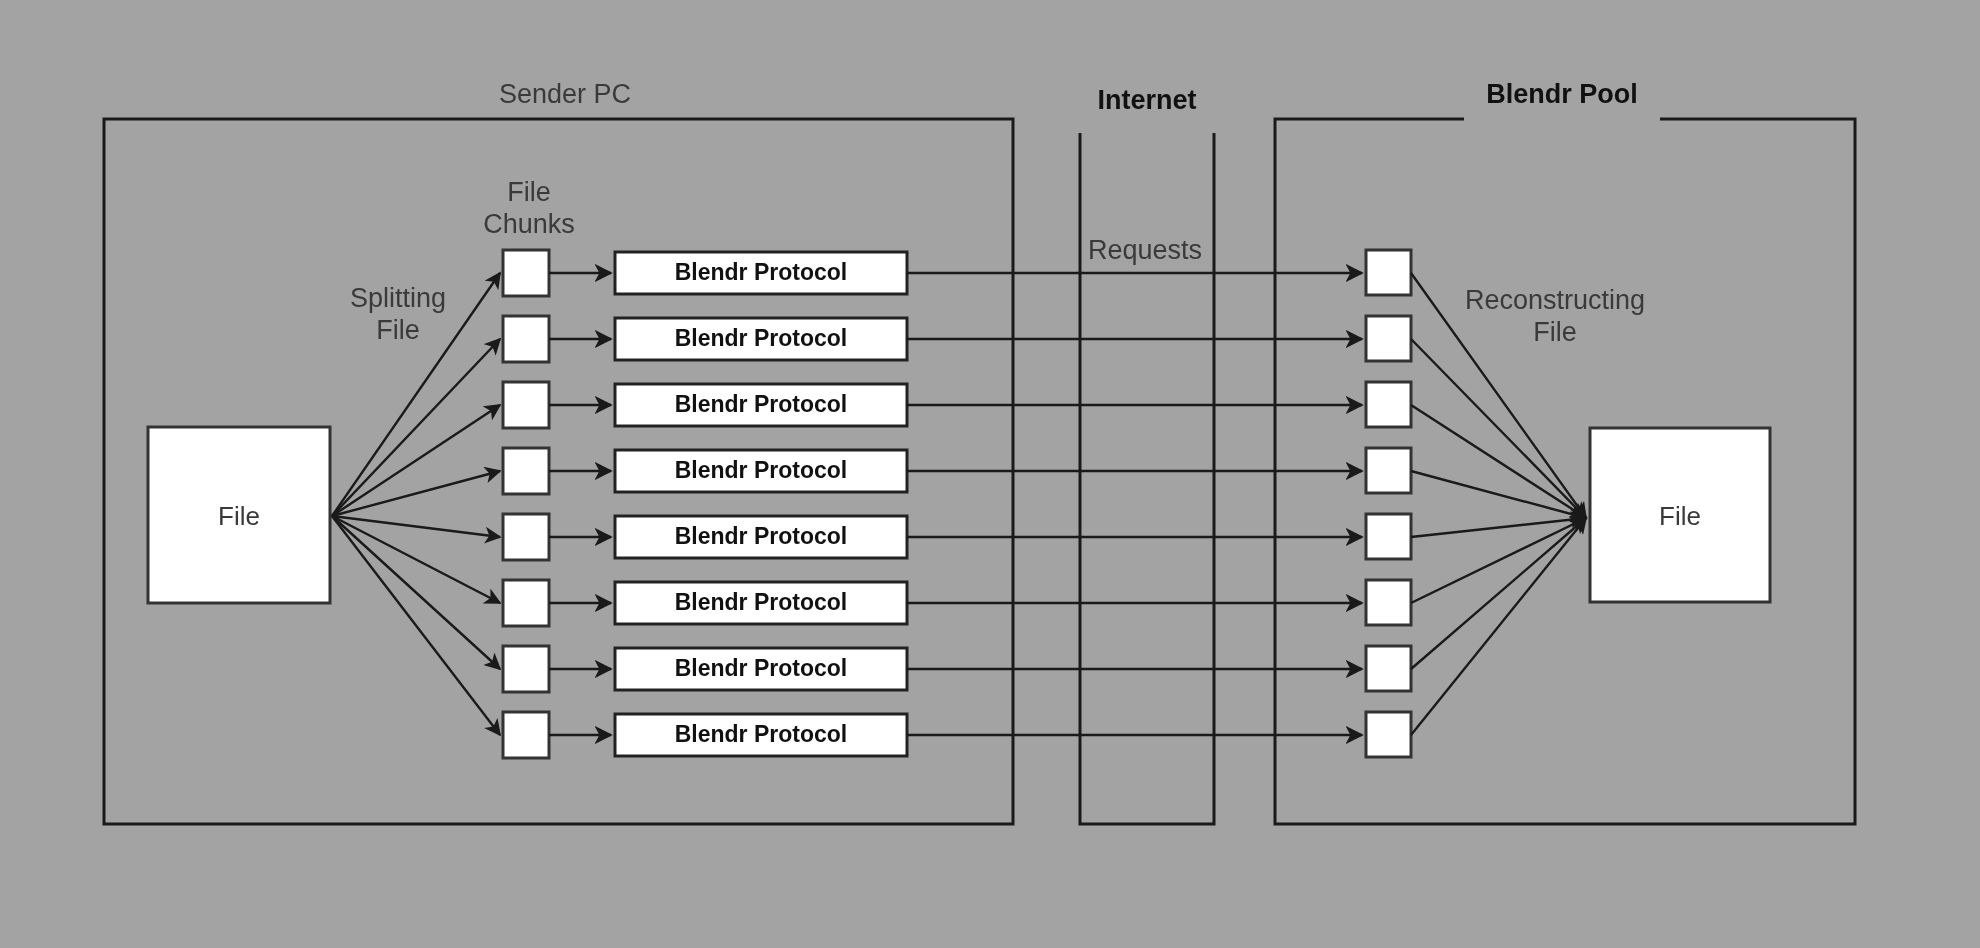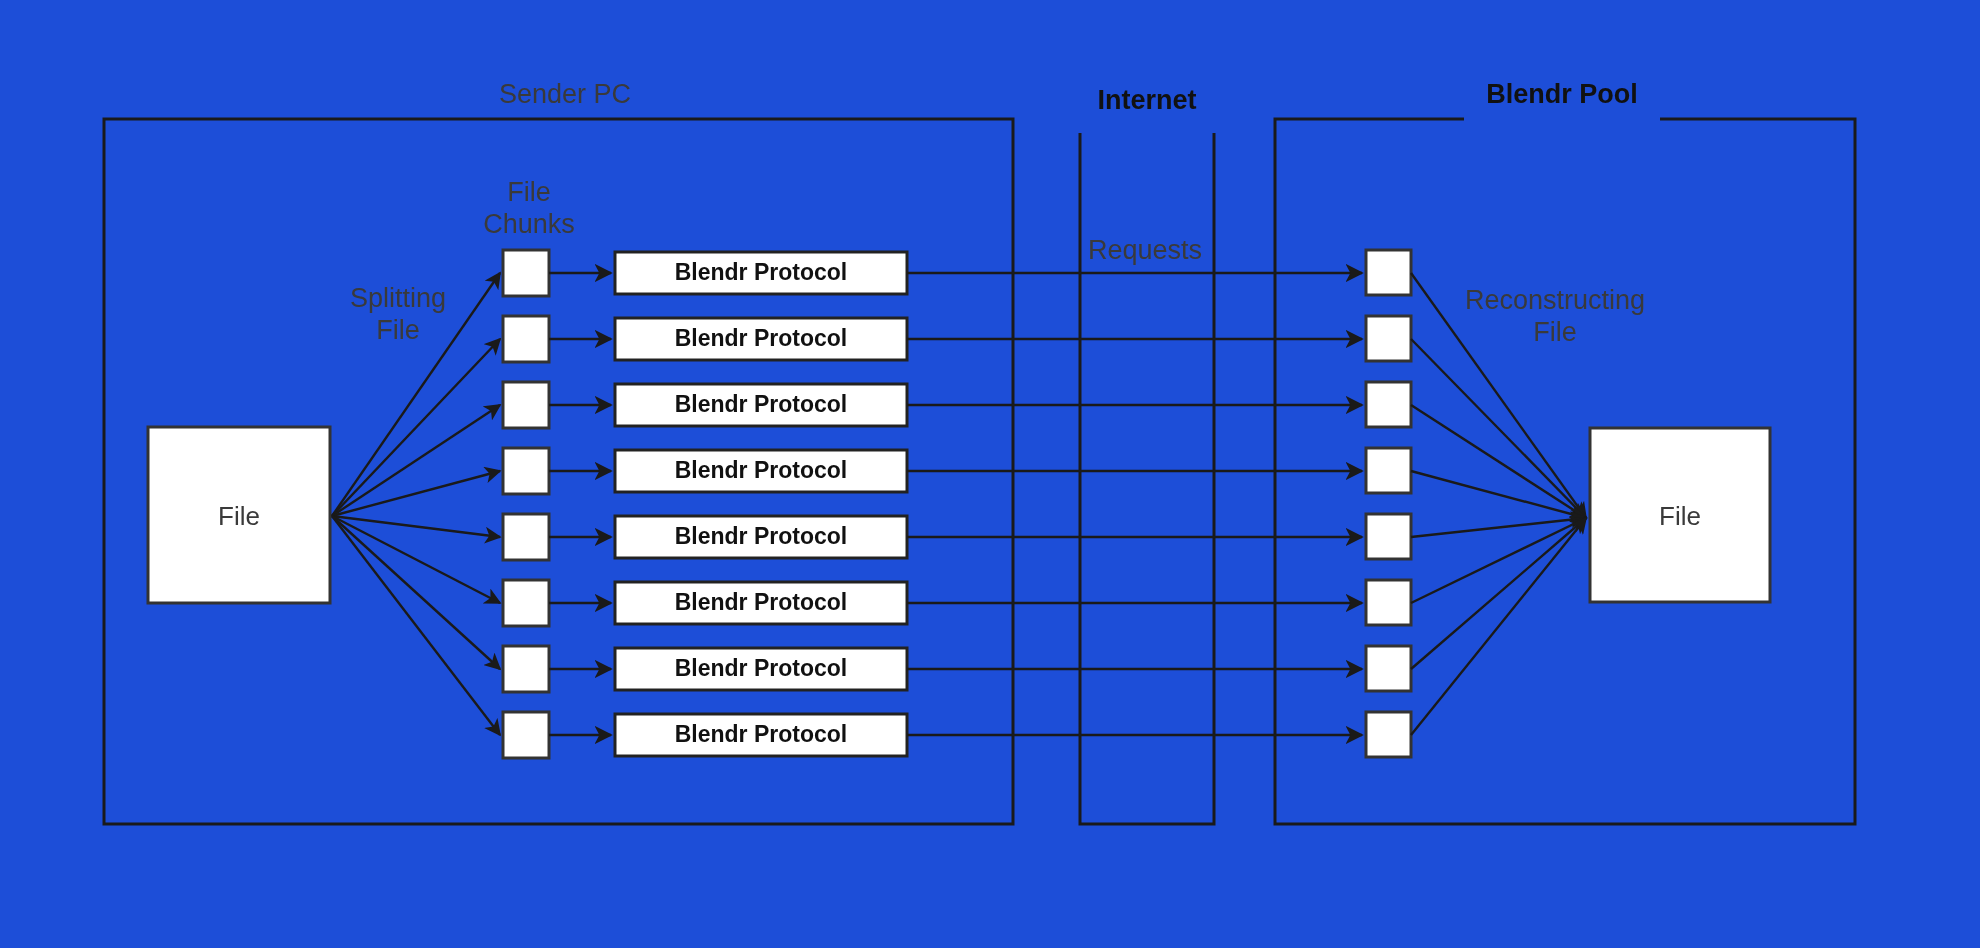--- a/index.html
+++ b/index.html
@@ -10,21 +10,21 @@
   body {
     width: 1980px;
     height: 948px;
     overflow: hidden;
     font-family: "Liberation Sans", sans-serif;
   }
   #diagram-root {
     position: relative;
     width: 1980px;
     height: 948px;
-    background: #1d4ed8;
+    background: #a3a3a3;
   }
   svg#diagram-svg {
     display: block;
     width: 1980px;
     height: 948px;
   }
   .shape-stroke {
     fill: none;
     stroke: #1a1a1a;
     stroke-width: 3;

